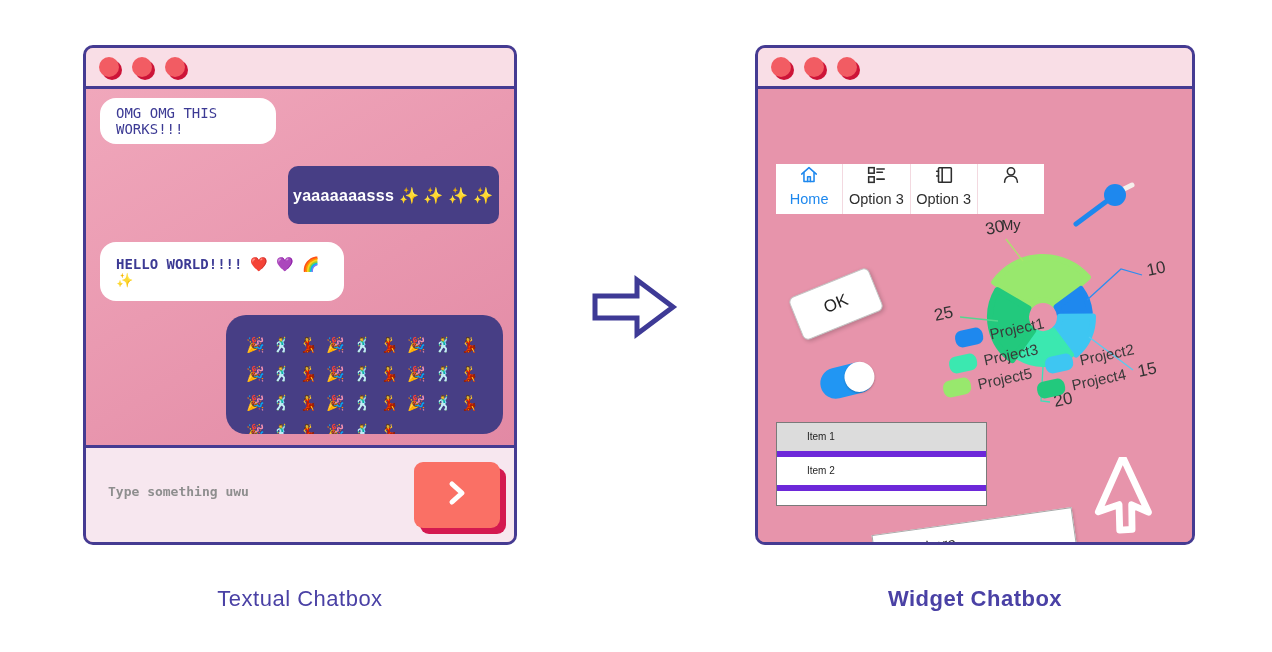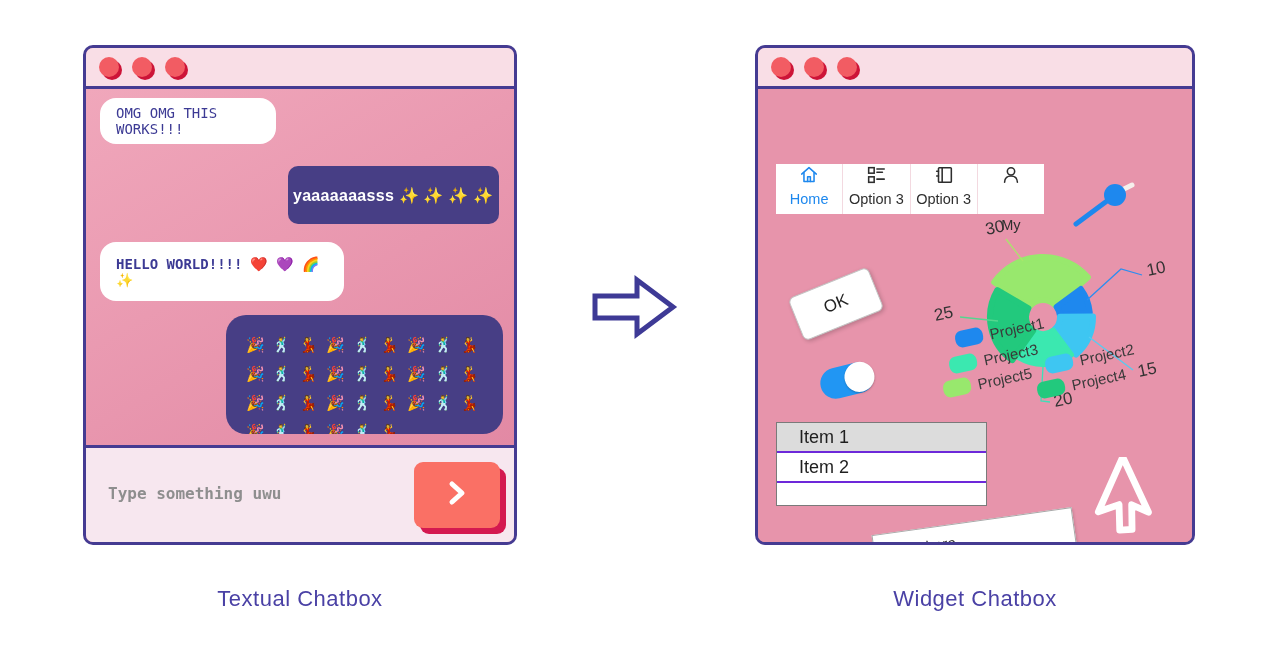--- a/index.html
+++ b/index.html
@@ -21,54 +21,54 @@
                 display:flex;align-items:center;padding:0 16px;}
   .bubble.purple{background:#473e85;color:#ffffff;}
   .b1{left:14px;top:9px;width:176px;height:46px;}
   .b2{right:15px;top:77px;width:211px;height:58px;border-radius:10px;display:flex;
       align-items:center;justify-content:center;font-size:16px;font-weight:bold;letter-spacing:.3px;}
   .b3{left:14px;top:153px;width:244px;height:59px;font-weight:bold;}
   .b4{right:11px;top:226px;width:277px;height:119px;border-radius:20px;padding:15px 20px;
       font-size:15px;line-height:29px;letter-spacing:2px;overflow:hidden;}
   .input-area{position:relative;height:99px;background:#f7e7ef;border-top:3px solid #453b92;}
   .chat-input{position:absolute;left:22px;top:36px;font-family:"DejaVu Sans Mono",monospace;
-              font-weight:bold;font-size:16px;color:#8e8e8e;}
+              font-weight:bold;font-size:13px;color:#8e8e8e;}
   .send-btn{position:absolute;right:14px;top:14px;width:86px;height:66px;background:#fa7065;
             border-radius:9px;box-shadow:6px 6px 0 #d41950;display:flex;align-items:center;
             justify-content:center;}
   
   .widget-body{position:relative;height:459px;background:#e794ab;}
   .tabbar{position:absolute;left:18px;top:75px;width:268px;height:50px;background:#ffffff;display:flex;}
   .tab{flex:1;display:flex;flex-direction:column;align-items:center;justify-content:flex-start;
        gap:2px;border-right:1px solid #f3d9e0;font-size:14.5px;color:#2e2e2e;}
   .tab:last-child{border-right:none;gap:28px;}
   .tab.active{color:#1e88ee;}
   .ok-btn{position:absolute;left:35px;top:192px;width:84px;height:44px;background:#ffffff;
           border:1px solid #c4c4c4;border-radius:6px;box-shadow:1px 2px 4px rgba(0,0,0,.2);
           transform:rotate(-22deg);display:flex;align-items:center;justify-content:center;
           font-size:17px;color:#222;}
   .toggle{position:absolute;left:62px;top:276px;width:54px;height:31px;background:#2196f3;
           border-radius:17px;transform:rotate(-14deg);}
   .toggle .knob{position:absolute;right:-1px;top:0px;width:30px;height:30px;background:#ffffff;
           border-radius:50%;box-shadow:0 1px 2px rgba(0,0,0,.25);}
   .list-box{position:absolute;left:18px;top:333px;width:211px;height:84px;background:#ffffff;
           border:1px solid #7a7a7a;overflow:hidden;box-sizing:border-box;}
-  .list-row{height:28px;line-height:28px;padding-left:22px;font-size:18px;color:#1f1f1f;
-          border-bottom:2px solid #6d28d9;}
+  .list-row{height:28px;line-height:28px;padding-left:30px;font-size:10px;color:#1f1f1f;
+          border-bottom:6px solid #6d28d9;}
   .list-row.selected{background:#dcdcdc;}
   .widget-input{position:absolute;left:115px;top:432px;width:202px;height:36px;background:#ffffff;
           border:1px solid #a8a8a8;transform:rotate(-8deg);line-height:36px;padding-left:14px;
           font-size:15px;color:#333;box-sizing:border-box;box-shadow:1px 2px 3px rgba(0,0,0,.15);}
   .abs-svg{position:absolute;pointer-events:none;}
   
   .transform-arrow{position:absolute;left:585px;top:272px;}
   .caption{position:absolute;top:586px;text-align:center;font-size:22px;font-weight:500;
            color:#4a41a5;letter-spacing:.5px;}
   .caption.left{left:83px;width:434px;}
-  .caption.right{left:755px;width:440px;}
+  .caption.right{left:755px;width:440px;font-weight:bold;}
 </style>
 </head>
 <body>
 
 <div class="canvas">
 
   <div class="window left">
     <div class="titlebar">
       <div class="dot"></div>
       <div class="dot"></div>

